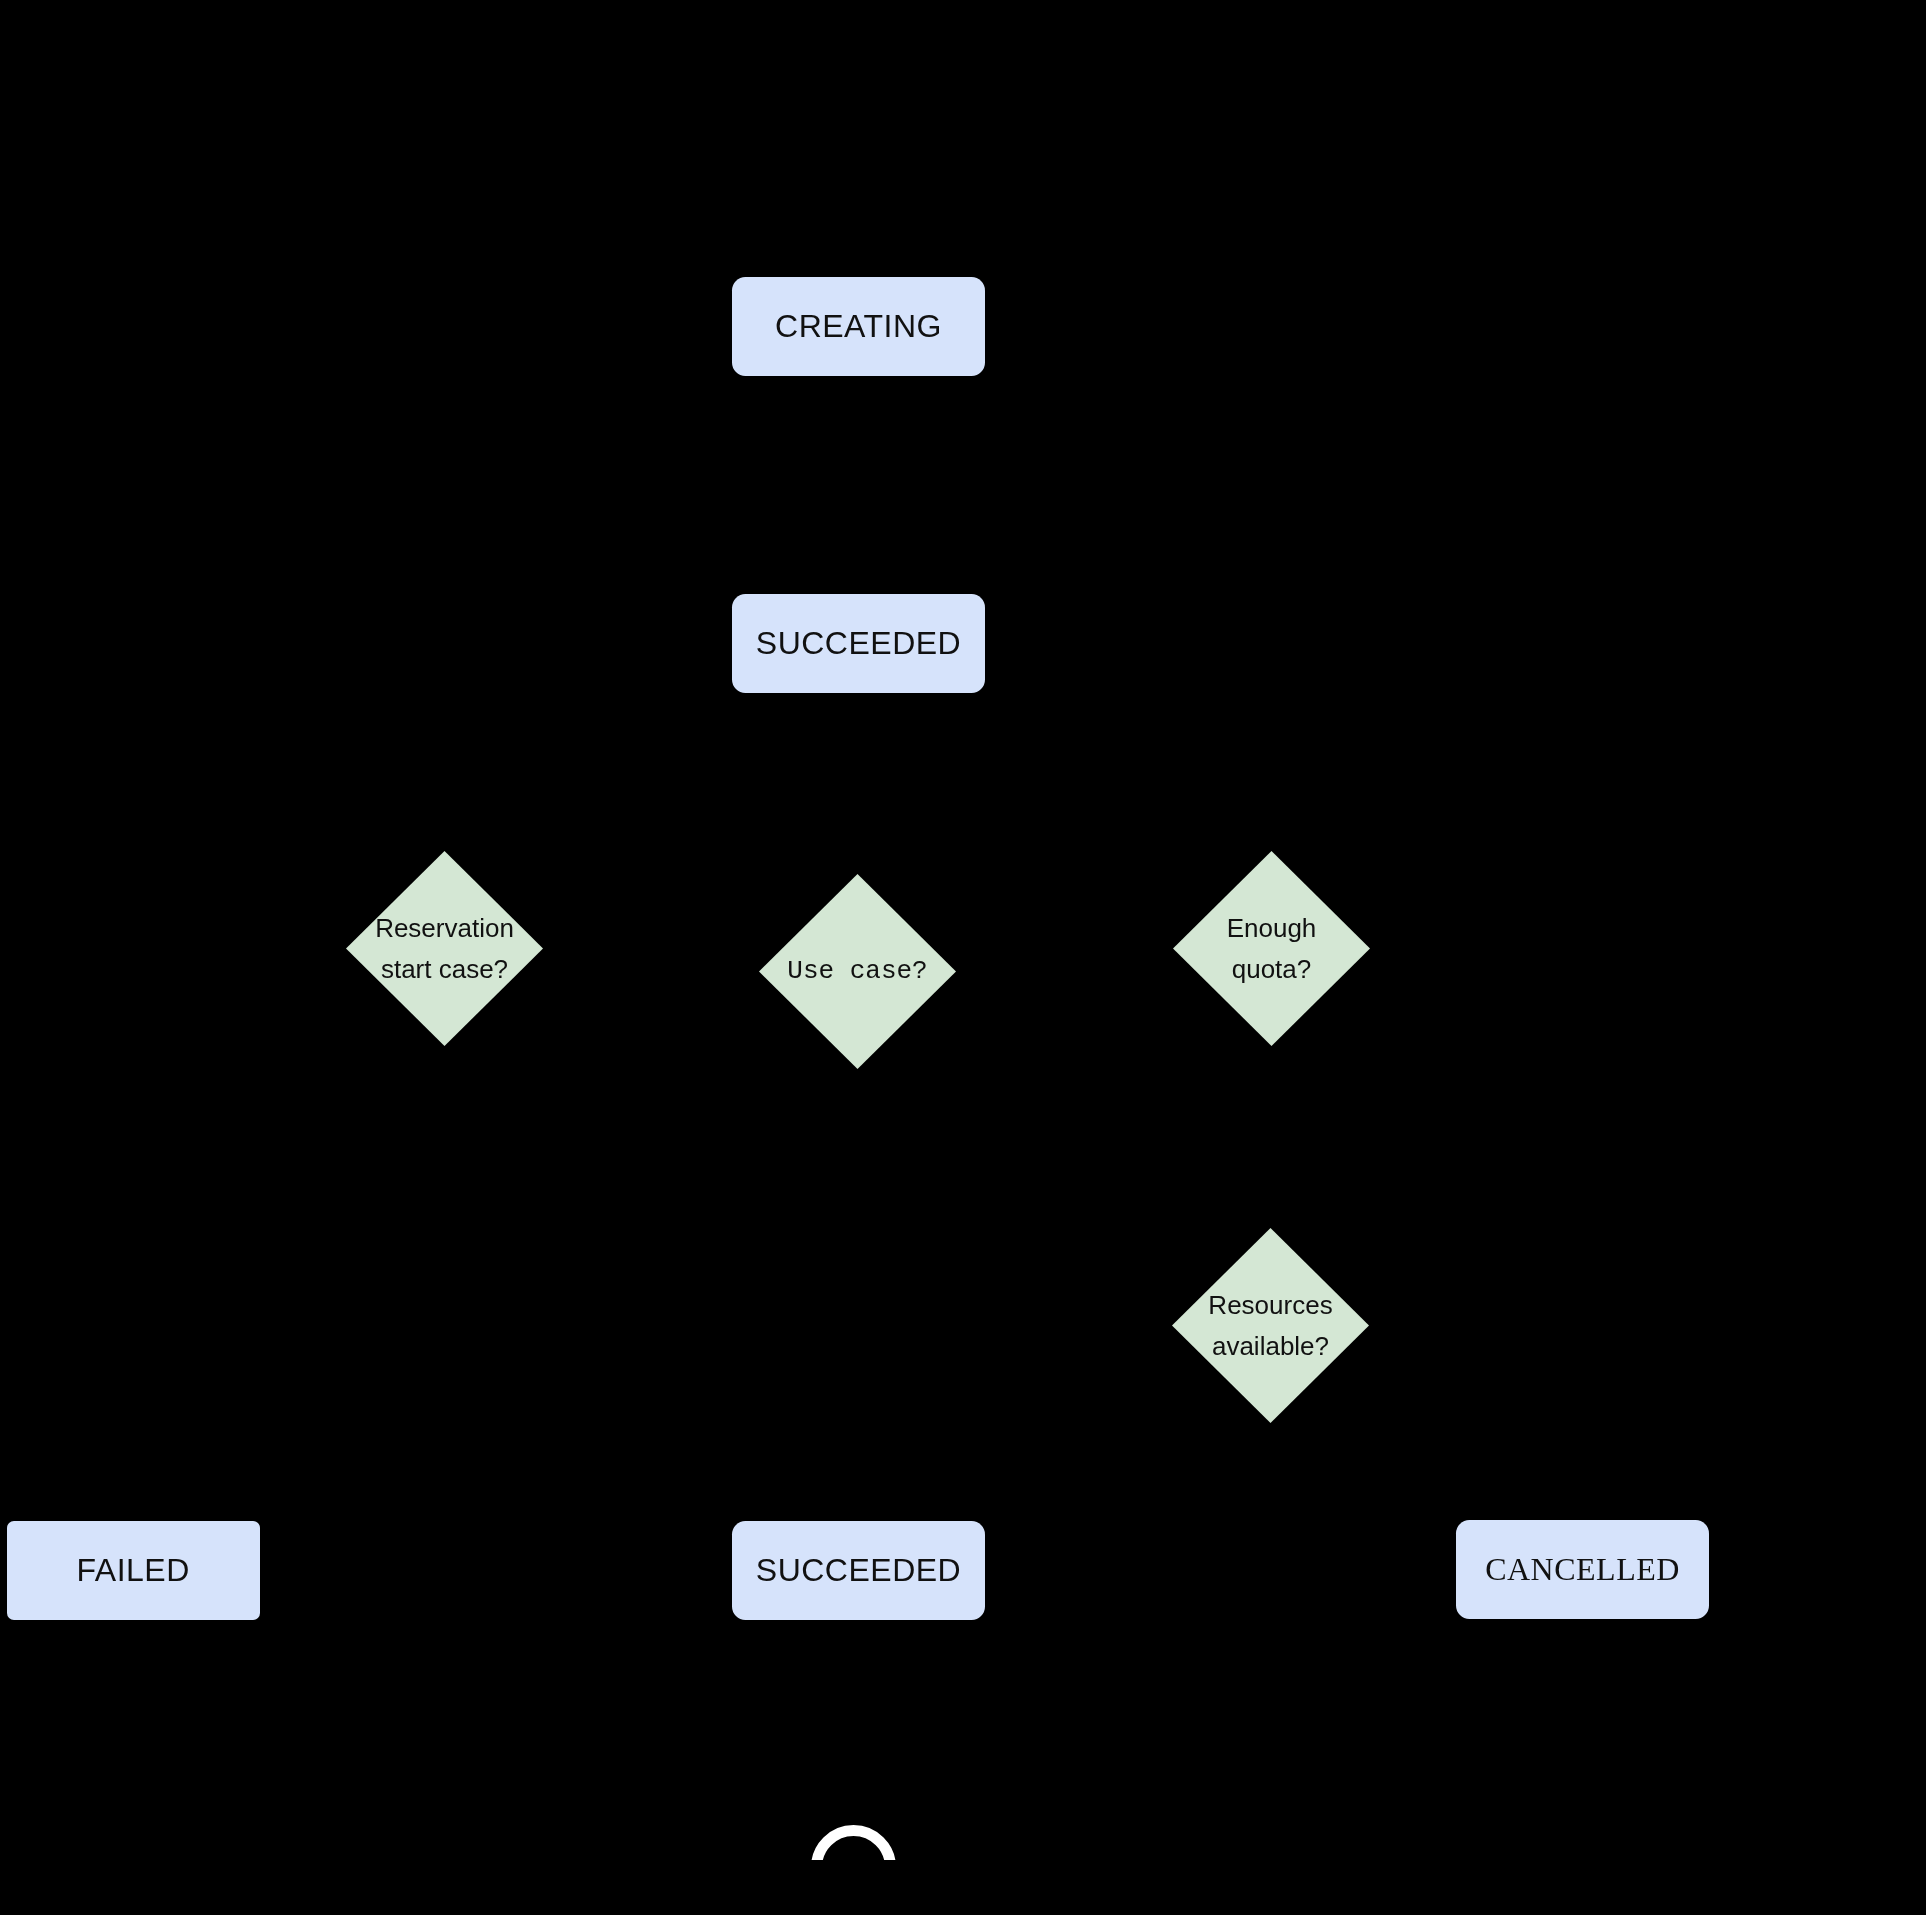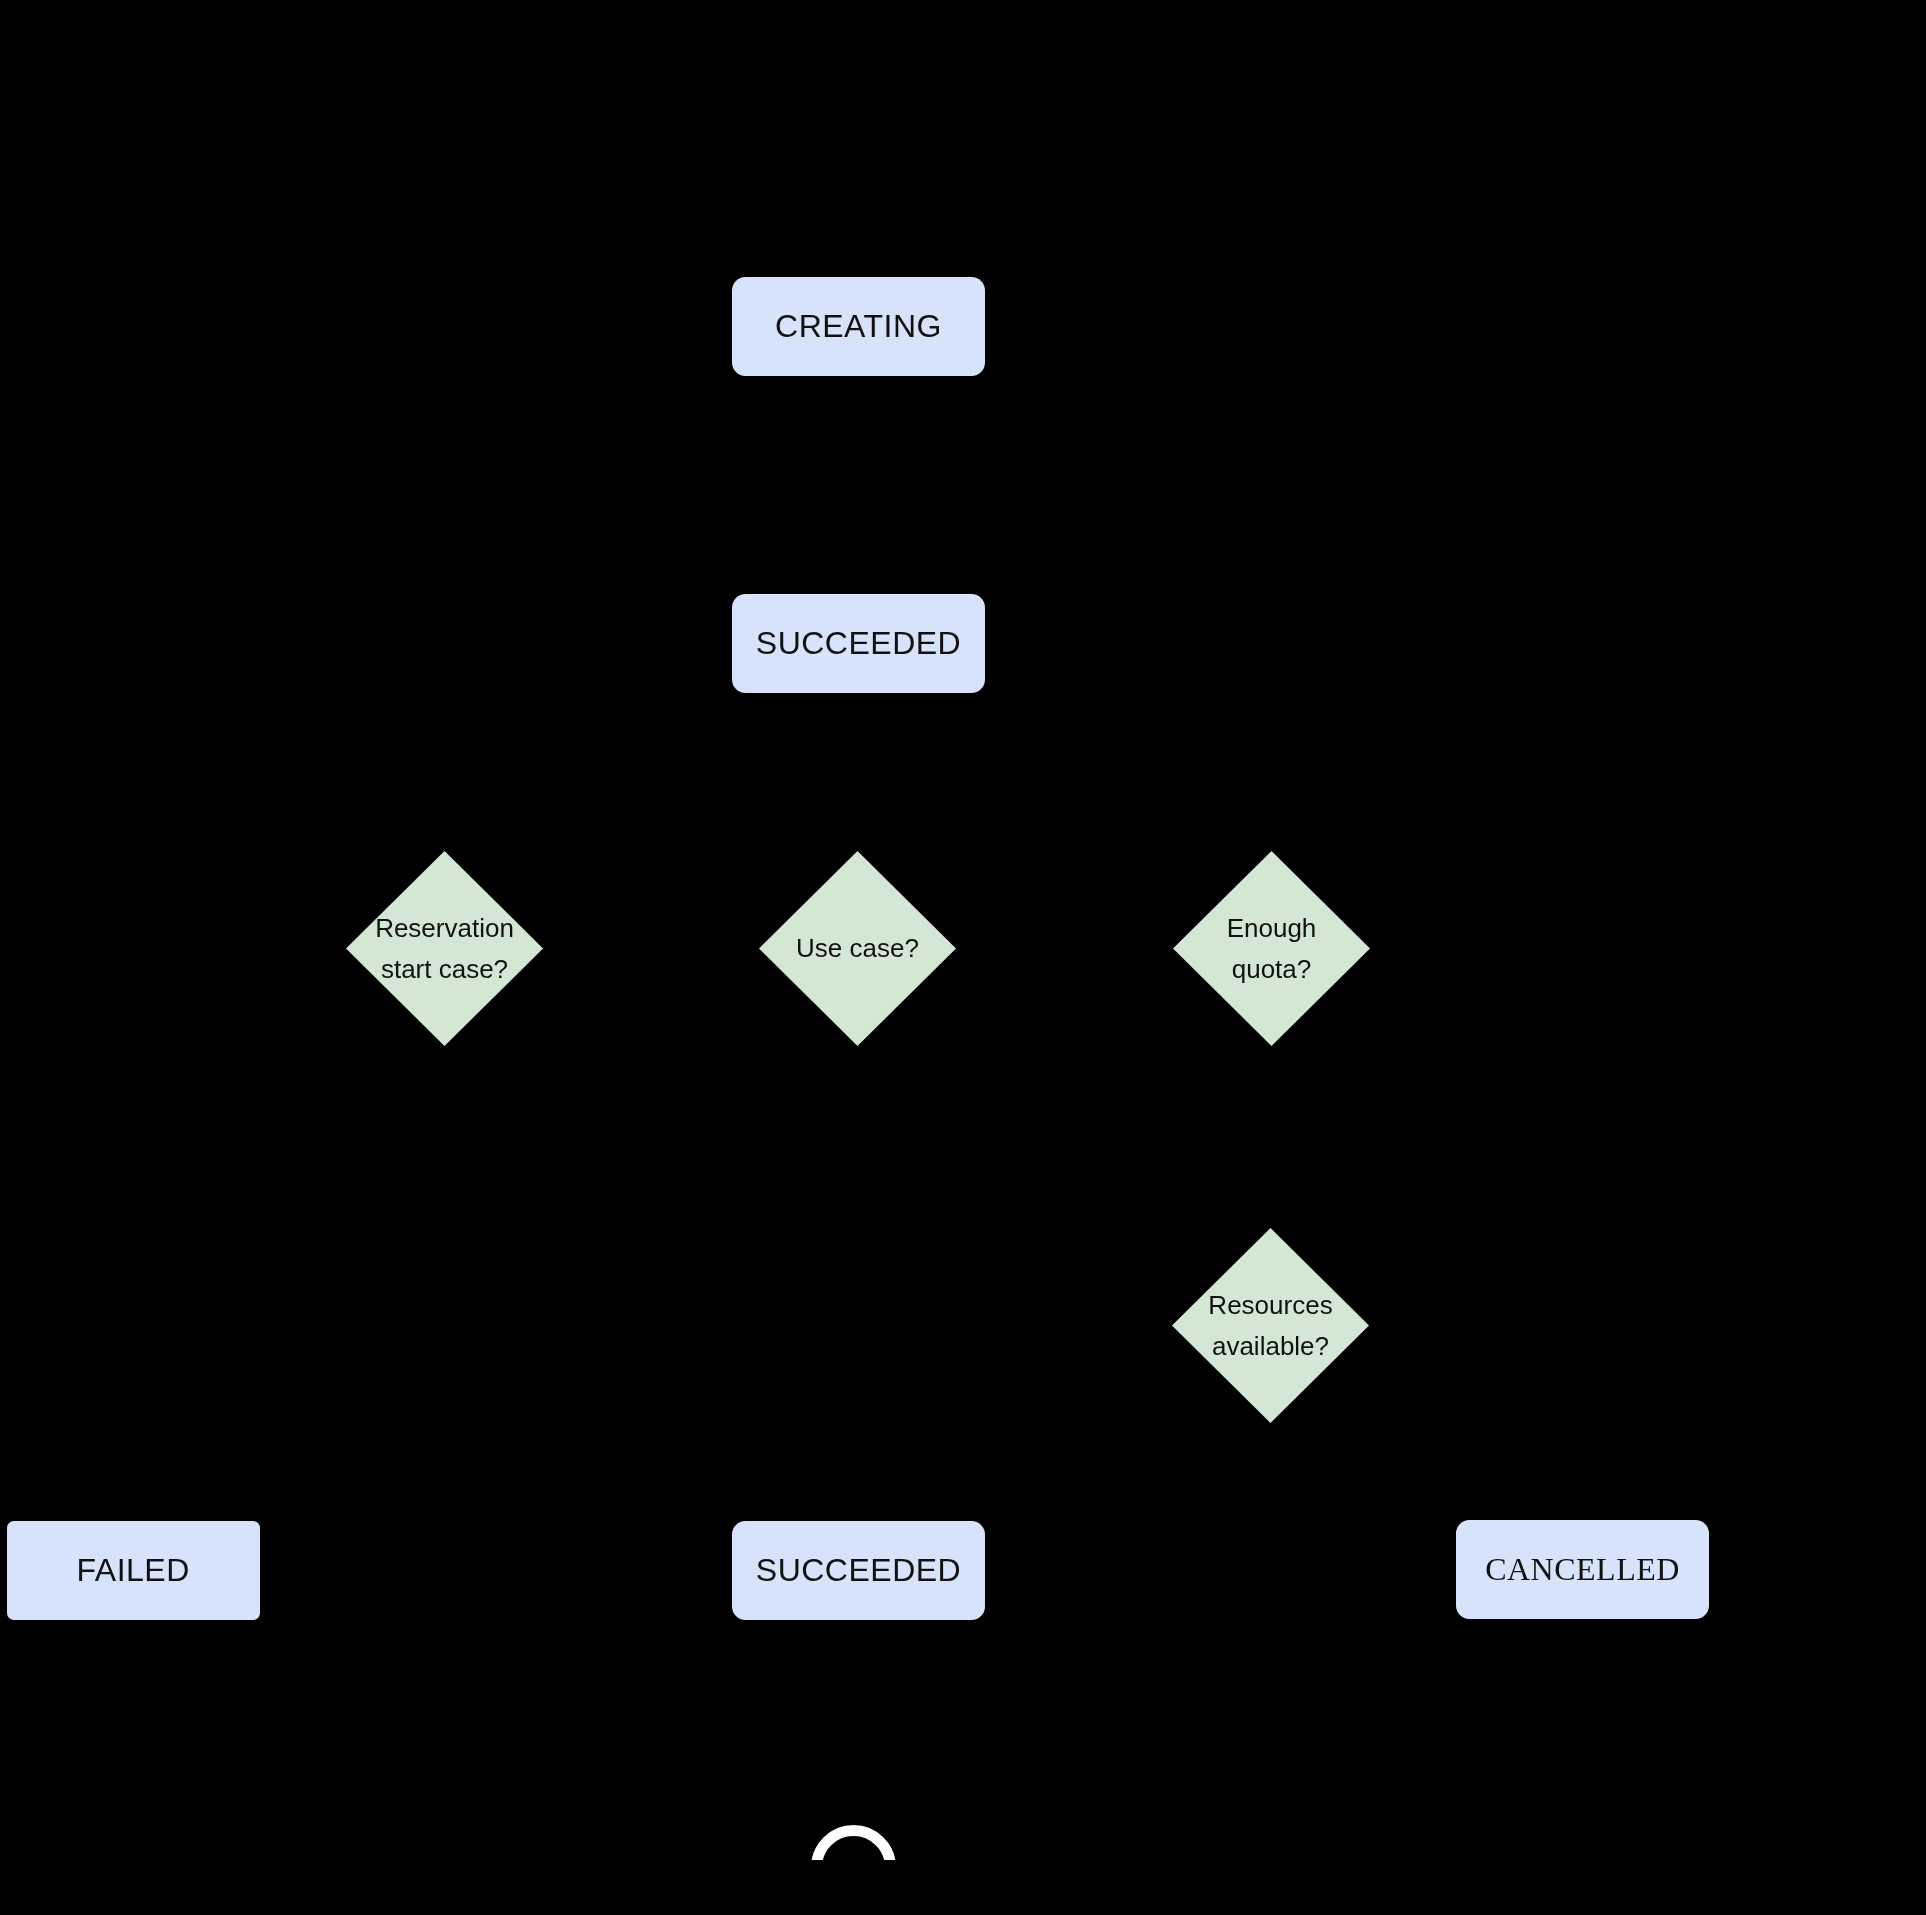--- a/index.html
+++ b/index.html
@@ -47,21 +47,21 @@
     align-items: center;
     justify-content: center;
     text-align: center;
     font-size: 26px;
     line-height: 41px;
   }
   .decision .label {
     white-space: pre-line;
   }
   #node-reservation-start-time { left: 346px;  top: 851px; }
-  #node-use-case               { left: 759px; top: 851px; }
+  #node-use-case               { left: 759px; top: 874px; font-family: Liberation Mono, monospace; }
   #node-enough-quota           { left: 1173px; top: 851px; }
   #node-resources-available    { left: 1172px; top: 1228px; }
 
   
   .end-circle {
     position: absolute;
     left: 811px;
     top: 1825px;
     width: 85px;
     height: 85px;

